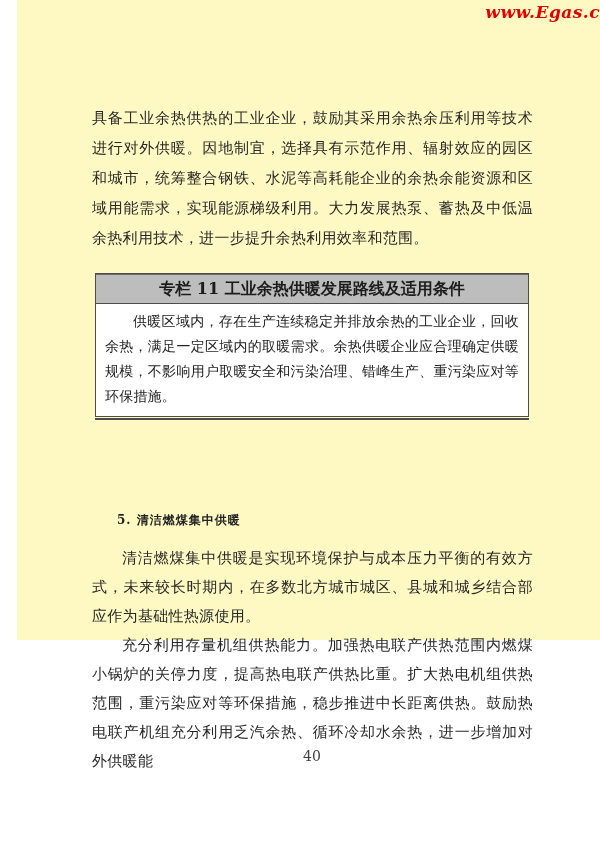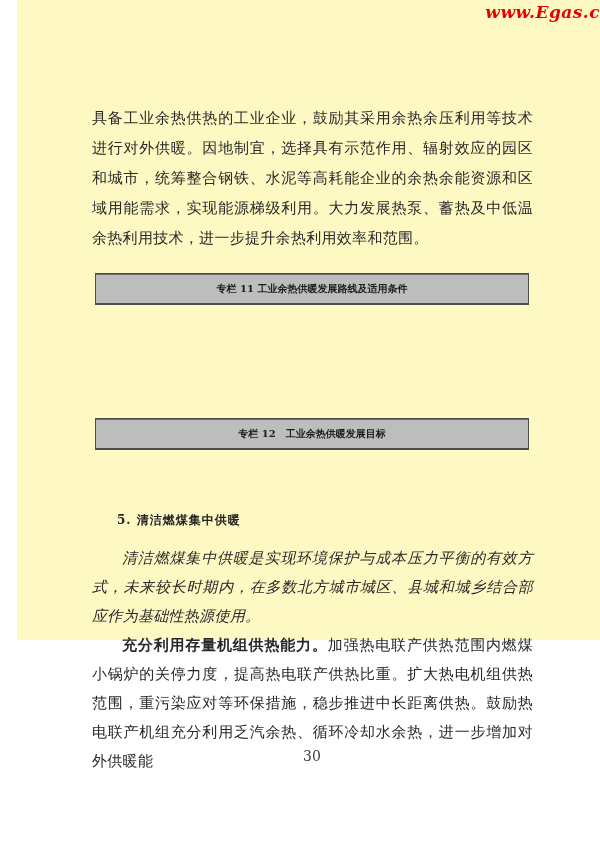--- a/index.html
+++ b/index.html
@@ -31,38 +31,38 @@
     transform-origin: top center;
   }
   .body-para {
     position: absolute; left: 75px; width: 441px;
     font-size: 15px; line-height: 30px;
     text-align: justify;
     letter-spacing: 0.3px;
     color: #282828;
   }
   .para-1 { top: 103px; }
-  .para-2 { top: 544px; line-height: 29px; text-indent: 2em; font-style: italic; }
+  .para-2 { top: 544px; line-height: 29px; text-indent: 2em; }
   .para-3 { top: 631px; line-height: 29px; text-indent: 2em; }
-  .para-3 .lead { font-weight: bold; }
+  .para-3 .lead { font-weight: normal; }
   .callout-box {
     position: absolute; left: 78px; width: 434px;
     box-sizing: border-box;
     border: 1px solid #4d4d4d;
     background: #ffffff;
   }
   .box-11 { top: 273px; }
   .box-12 { top: 418px; }
   .box-header {
     background: #bdbdbd;
     border-bottom: 1px solid #4d4d4d;
     border-top: 1px solid #6a6a6a;
     text-align: center;
     font-weight: bold;
-    font-size: 10px;
+    font-size: 16px;
     color: #1c1c1c;
     padding: 5px 0 5px 0;
     line-height: 18px;
   }
   .box-body {
     font-size: 14px;
     line-height: 25px;
     text-align: justify;
     text-indent: 2em;
     color: #232323;
@@ -88,29 +88,29 @@
 <div class="page">
 
   <div class="watermark">www.Egas.cn</div>
 
   <div class="scan-edge"></div>
 
   <div class="body-para para-1">具备工业余热供热的工业企业，鼓励其采用余热余压利用等技术进行对外供暖。因地制宜，选择具有示范作用、辐射效应的园区和城市，统筹整合钢铁、水泥等高耗能企业的余热余能资源和区域用能需求，实现能源梯级利用。大力发展热泵、蓄热及中低温余热利用技术，进一步提升余热利用效率和范围。</div>
 
   <div class="callout-box box-11">
     <div class="box-header">专栏 11 工业余热供暖发展路线及适用条件</div>
+    <div class="box-body">供暖区域内，存在生产连续稳定并排放余热的工业企业，回收余热，满足一定区域内的取暖需求。余热供暖企业应合理确定供暖规模，不影响用户取暖安全和污染治理、错峰生产、重污染应对等环保措施。</div>
   </div>
 
   <div class="callout-box box-12">
-    <div class="box-header">专栏 12　工业余热供暖发展目标</div>
   </div>
 
   <div class="section-heading">5. 清洁燃煤集中供暖</div>
 
   <div class="body-para para-2">清洁燃煤集中供暖是实现环境保护与成本压力平衡的有效方式，未来较长时期内，在多数北方城市城区、县城和城乡结合部应作为基础性热源使用。</div>
 
   <div class="body-para para-3">
     <span class="lead">充分利用存量机组供热能力。</span><span>加强热电联产供热范围内燃煤小锅炉的关停力度，提高热电联产供热比重。扩大热电机组供热范围，重污染应对等环保措施，稳步推进中长距离供热。鼓励热电联产机组充分利用乏汽余热、循环冷却水余热，进一步增加对外供暖能</span>
   </div>
 
-  <div class="page-number">30</div>
+  <div class="page-number">40</div>
 
 </div>
 
 </body></html>

